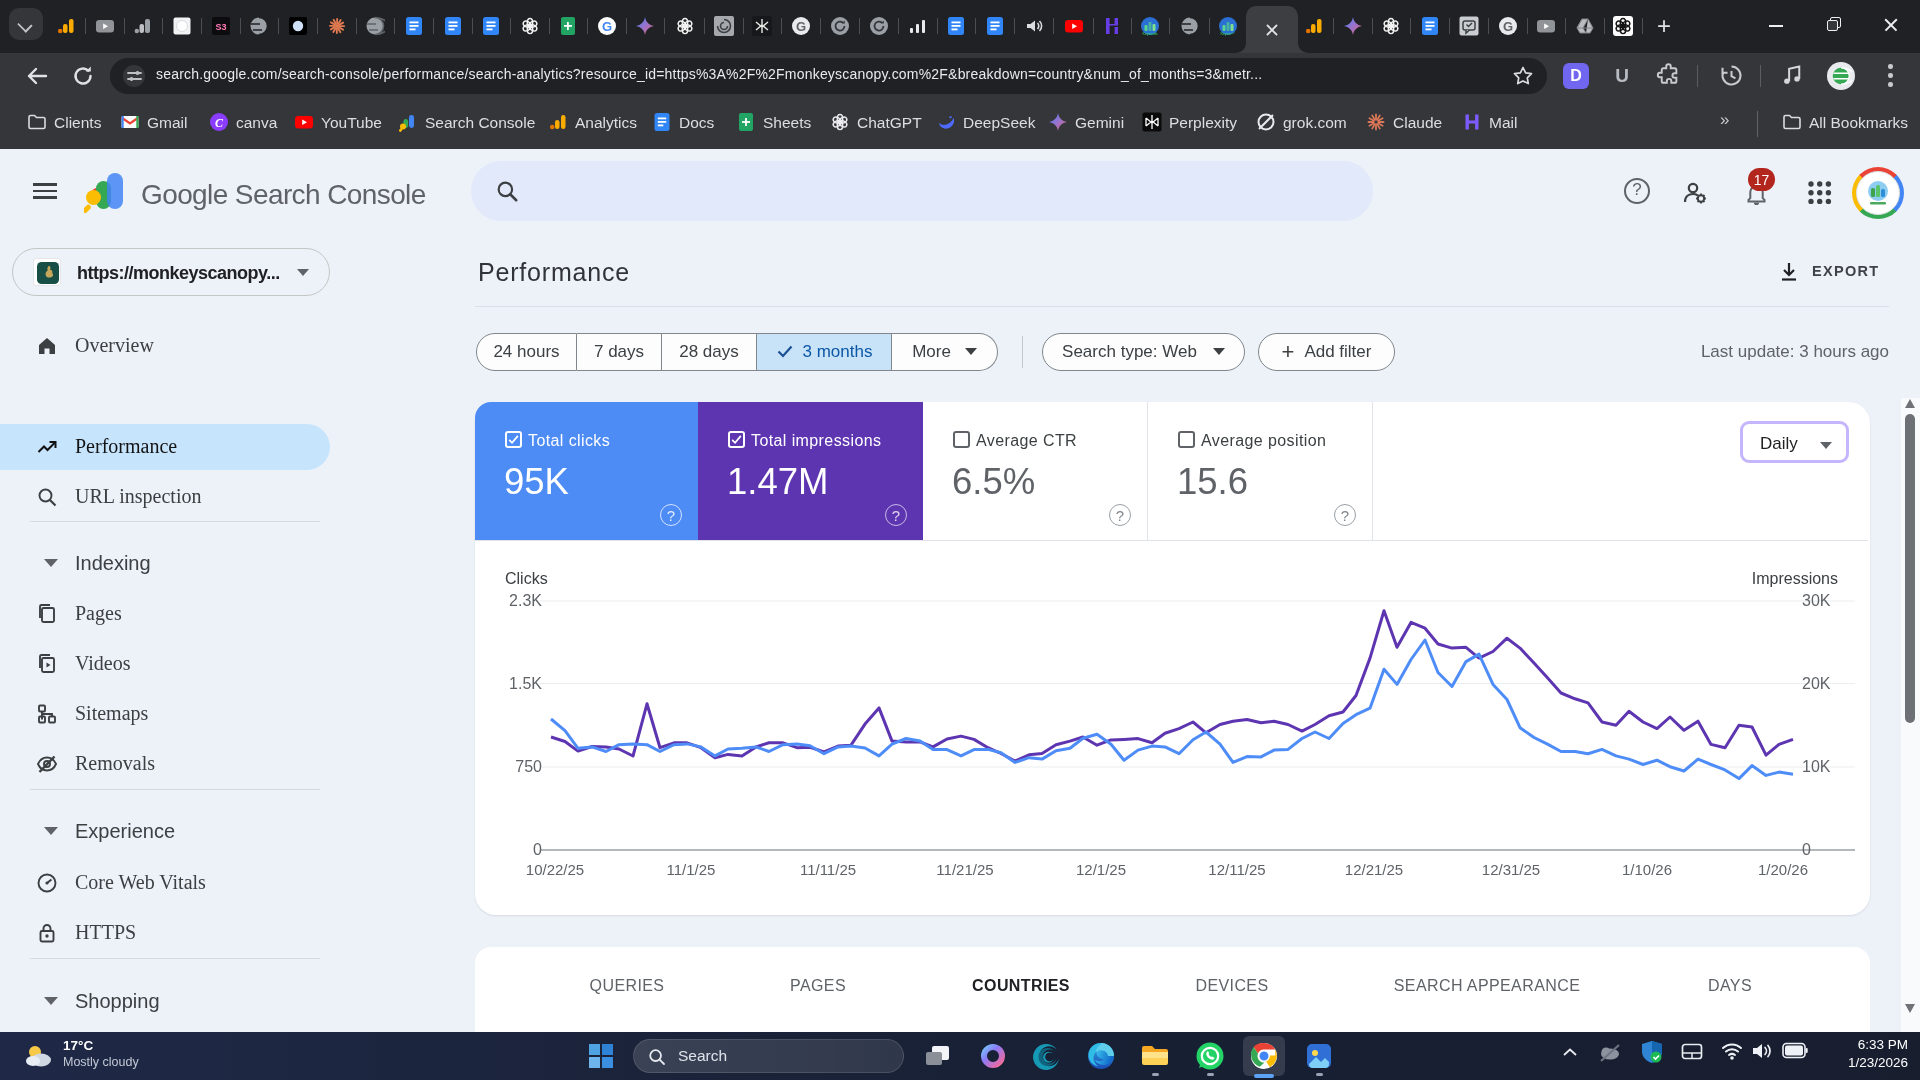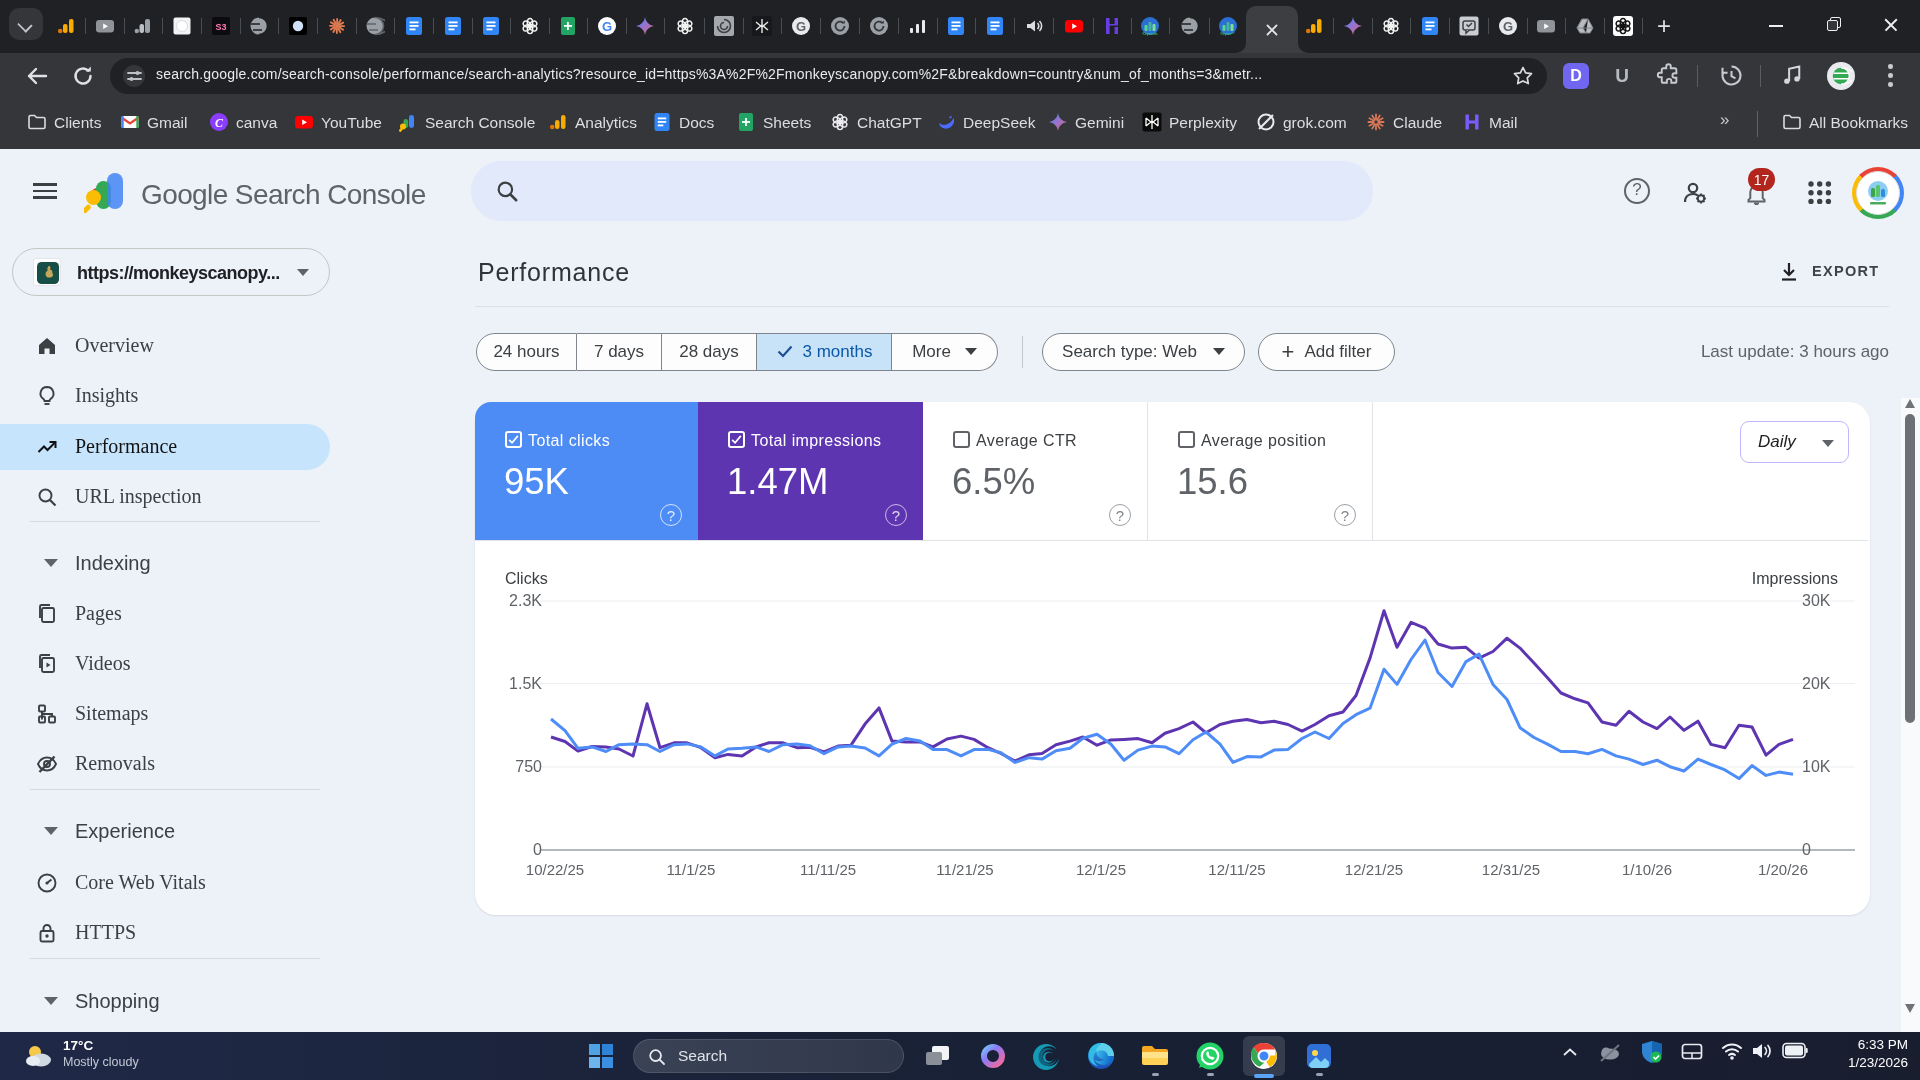--- a/index.html
+++ b/index.html
@@ -682,29 +682,20 @@
 </div>
 
 <div class="nav" style="top:323px">
         <span class="nic">
           <svg viewBox="0 0 24 24" style="position:absolute;inset:0">
             <path d="M4 11 L12 4 L20 11 V20 H14.5 V14.5 H9.5 V20 H4 Z" fill="#3c4043"></path>
           </svg>
         </span>
         <span class="lbl">Overview</span>
       </div>
-<div class="nav" style="top:373px">
-        <span class="nic">
-          <svg viewBox="0 0 24 24" style="position:absolute;inset:0">
-            <path d="M12 3 a6.5 6.5 0 0 1 3.6 11.9 c-0.8 0.6 -1.1 1.3 -1.1 2.1 h-5 c0 -0.8 -0.3 -1.5 -1.1 -2.1 A6.5 6.5 0 0 1 12 3 Z" stroke="#3c4043" stroke-width="1.9" fill="none"></path>
-            <path d="M9.5 20 h5" stroke="#3c4043" stroke-width="1.9" fill="none"></path>
-          </svg>
-        </span>
-        <span class="lbl">Insights</span>
-      </div>
 <div class="nav sel" style="top:424px">
         <span class="nic">
           <svg viewBox="0 0 24 24" style="position:absolute;inset:0">
             <path d="M3.5 17 L9 11.5 L12.5 15 L20 7.5" stroke="#131314" stroke-width="2" fill="none"></path>
             <path d="M14.5 7 H20.5 V13" stroke="#131314" stroke-width="2" fill="none"></path>
           </svg>
         </span>
         <span class="lbl">Performance</span>
       </div>
 <div class="nav" style="top:474px">
@@ -827,21 +818,21 @@
     <div class="mval" style="color:#5f6368;text-align:right;">6.5%</div>
     <div class="q" style="border:1.6px solid #9aa0a6;color:#80868b;">?</div>
   </div>
   <div class="mtile" style="left:673px;width:225px;border-right:1px solid #e0e3e7;">
     <div class="cb" style="border:2px solid #5f6368;"></div>
     <div class="mlab" style="color:#3c4043;">Average position</div>
     <div class="mval" style="color:#5f6368;">15.6</div>
     <div class="q" style="border:1.6px solid #9aa0a6;color:#80868b;">?</div>
   </div>
   <div class="abs" style="left:0;top:138px;width:1393px;height:1px;background:#e0e3e7;"></div>
-  <div class="abs" style="left:1265px;top:19px;width:109px;height:42px;border:1px solid #c4b5fd;border-radius:9px;font-style:italic;">
+  <div class="abs" style="left:1265px;top:19px;width:109px;height:42px;border:3px solid #c4b5fd;border-radius:9px;">
     <span style="position:absolute;left:17px;top:10px;font-size:17px;color:#1f1f1f;">Daily</span>
     <span class="caret" style="position:absolute;right:14px;top:18px;"></span>
   </div>
 
 <svg style="position:absolute;left:0;top:0;width:1393px;height:513px;" viewBox="0 0 1393 513" font-family="Liberation Sans">
   <text x="30" y="182" font-size="16" fill="#3c4043">Clicks</text>
   <text x="1363" y="182" font-size="16" fill="#3c4043" text-anchor="end">Impressions</text>
   <line x1="65" y1="199" x2="1380" y2="199" stroke="#ebedef" stroke-width="1"></line>
   <line x1="65" y1="281.5" x2="1380" y2="281.5" stroke="#ebedef" stroke-width="1"></line>
   <line x1="65" y1="365" x2="1380" y2="365" stroke="#ebedef" stroke-width="1"></line>
@@ -863,20 +854,28 @@
           <text x="899" y="473" font-size="15" fill="#5f6368" text-anchor="middle">12/21/25</text>
           <text x="1036" y="473" font-size="15" fill="#5f6368" text-anchor="middle">12/31/25</text>
           <text x="1172" y="473" font-size="15" fill="#5f6368" text-anchor="middle">1/10/26</text>
           <text x="1308" y="473" font-size="15" fill="#5f6368" text-anchor="middle">1/20/26</text>
   <polyline points="76,335.0 90,339.5 103,349.1 117,344.5 131,344.9 144,347.0 158,354.0 172,301.8 185,345.7 199,340.8 212,340.8 226,345.7 240,355.7 253,352.4 267,354.0 281,344.9 294,340.8 308,340.8 322,345.7 335,345.3 349,349.9 363,344.1 376,343.2 390,322.1 404,305.9 417,339.1 431,339.9 445,339.9 458,344.9 472,337.0 486,334.1 499,337.4 513,345.7 526,351.5 540,359.0 554,352.8 567,351.5 581,342.8 595,339.1 608,335.0 622,343.2 636,337.9 649,337.4 663,336.6 677,340.8 690,331.2 704,326.6 718,320.0 731,330.8 745,322.5 758,319.2 772,317.5 786,320.8 799,319.2 813,322.5 827,329.1 840,322.5 854,313.8 868,310.0 881,293.5 895,256.1 909,208.8 922,245.3 936,220.4 950,226.2 963,242.0 977,246.1 991,245.3 1004,256.1 1018,249.5 1032,236.2 1045,246.1 1059,261.1 1072,275.2 1086,291.0 1100,296.8 1113,300.9 1127,320.0 1141,323.3 1154,309.2 1168,320.0 1182,326.6 1195,315.0 1209,328.3 1223,319.2 1236,342.4 1250,345.7 1264,323.3 1277,325.0 1291,353.2 1304,342.4 1318,337.4" fill="none" stroke="#5e35b1" stroke-width="3" stroke-linejoin="round"></polyline>
   <polyline points="76,317.0 90,328.6 103,346.3 117,344.9 131,349.5 144,342.7 158,341.9 172,342.7 185,349.5 199,342.7 212,341.9 226,344.9 240,353.9 253,347.0 267,346.3 281,344.9 294,349.5 308,342.7 322,341.9 335,343.8 349,351.7 363,344.9 376,344.1 390,346.0 404,353.9 417,342.2 431,336.5 445,338.9 458,347.4 472,347.6 486,353.9 499,347.6 513,347.4 526,350.8 540,360.4 554,355.7 567,357.1 581,348.7 595,346.3 608,336.2 622,332.2 636,342.2 649,358.2 663,348.1 677,344.1 690,344.9 704,351.7 718,337.8 731,330.0 745,342.2 758,360.4 772,354.6 786,354.9 799,348.1 813,347.4 827,336.5 840,330.0 854,336.5 868,321.4 881,312.7 895,306.2 909,267.2 922,282.4 936,257.5 950,238.0 963,270.5 977,284.5 991,259.6 1004,252.1 1018,282.4 1032,297.5 1045,325.7 1059,335.5 1072,341.9 1086,349.5 1100,349.5 1113,351.7 1127,347.4 1141,353.9 1154,357.1 1168,362.5 1182,358.2 1195,364.7 1209,369.0 1223,357.1 1236,362.5 1250,367.9 1264,376.6 1277,363.6 1291,373.4 1304,370.1 1318,372.3" fill="none" stroke="#4e8df7" stroke-width="3" stroke-linejoin="round"></polyline>
 </svg>
 
 </div>
 
+<div id="tabscard">
+        <div class="btab" style="left:152px;transform:translateX(-50%);">QUERIES</div>
+        <div class="btab" style="left:343px;transform:translateX(-50%);">PAGES</div>
+        <div class="btab" style="left:546px;transform:translateX(-50%);color:#202124;font-weight:bold;">COUNTRIES</div>
+        <div class="btab" style="left:757px;transform:translateX(-50%);">DEVICES</div>
+        <div class="btab" style="left:1012px;transform:translateX(-50%);">SEARCH APPEARANCE</div>
+        <div class="btab" style="left:1255px;transform:translateX(-50%);">DAYS</div>
+      </div>
 
 <div class="abs" style="left:1901px;top:398px;width:19px;height:634px;background:#f9fafc;">
   <div class="abs" style="left:4px;top:1px;width:0;height:0;border-left:5.5px solid transparent;border-right:5.5px solid transparent;border-bottom:9px solid #6f7276;"></div>
   <div class="abs" style="left:4px;top:16px;width:10px;height:309px;border-radius:6px;background:#6d7074;"></div>
   <div class="abs" style="left:4px;top:606px;width:0;height:0;border-left:5.5px solid transparent;border-right:5.5px solid transparent;border-top:9px solid #6f7276;"></div>
 </div>
 
   </div>
 
   <div id="taskbar">

